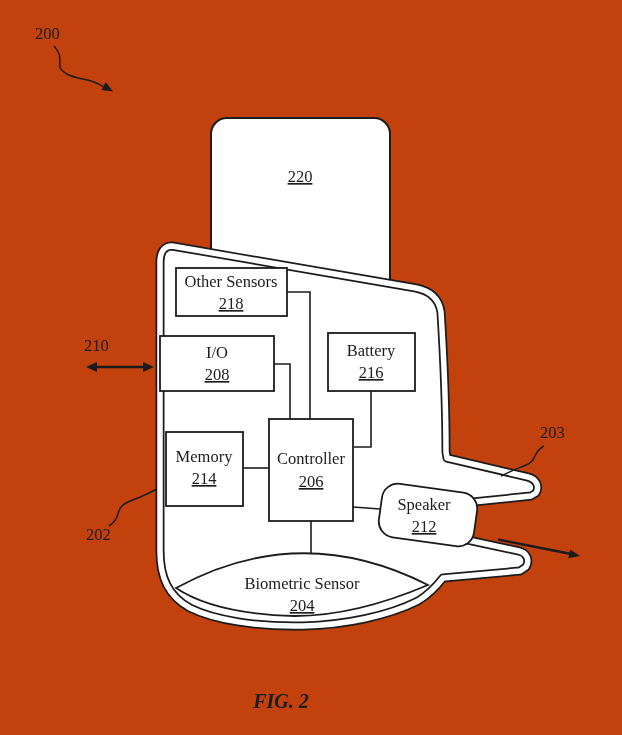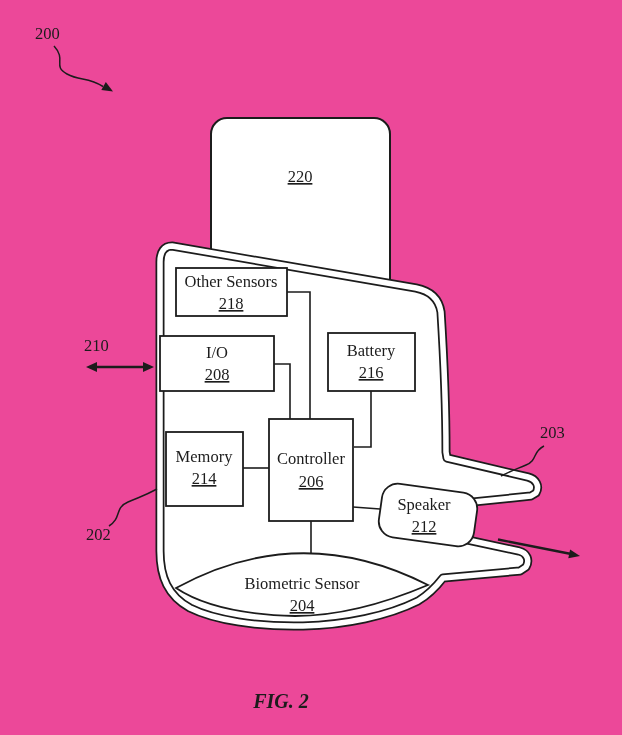--- a/index.html
+++ b/index.html
@@ -5,21 +5,21 @@
   html, body {
     margin: 0;
     padding: 0;
     background: #ffffff;
     font-family: "Liberation Serif", "DejaVu Serif", serif;
   }
   #stage {
     position: relative;
     width: 622px;
     height: 735px;
-    background: #ec4899;
+    background: #c2410c;
     overflow: hidden;
   }
   svg { position: absolute; left: 0; top: 0; }
   .box        { fill: #ffffff; stroke: #1c1c1c; stroke-width: 1.8; }
   .body-outer { fill: #ffffff; stroke: #1c1c1c; stroke-width: 9; stroke-linejoin: round; }
   .body-gap   { fill: none;    stroke: #ffffff; stroke-width: 5.5; stroke-linejoin: round; }
   .conn       { stroke: #1c1c1c; stroke-width: 1.6; fill: none; }
   .squiggle   { stroke: #1c1c1c; stroke-width: 1.5; fill: none; }
   .arrowline  { stroke: #1c1c1c; stroke-width: 2.4; fill: none; }
   .arrowhead  { fill: #1c1c1c; stroke: none; }

